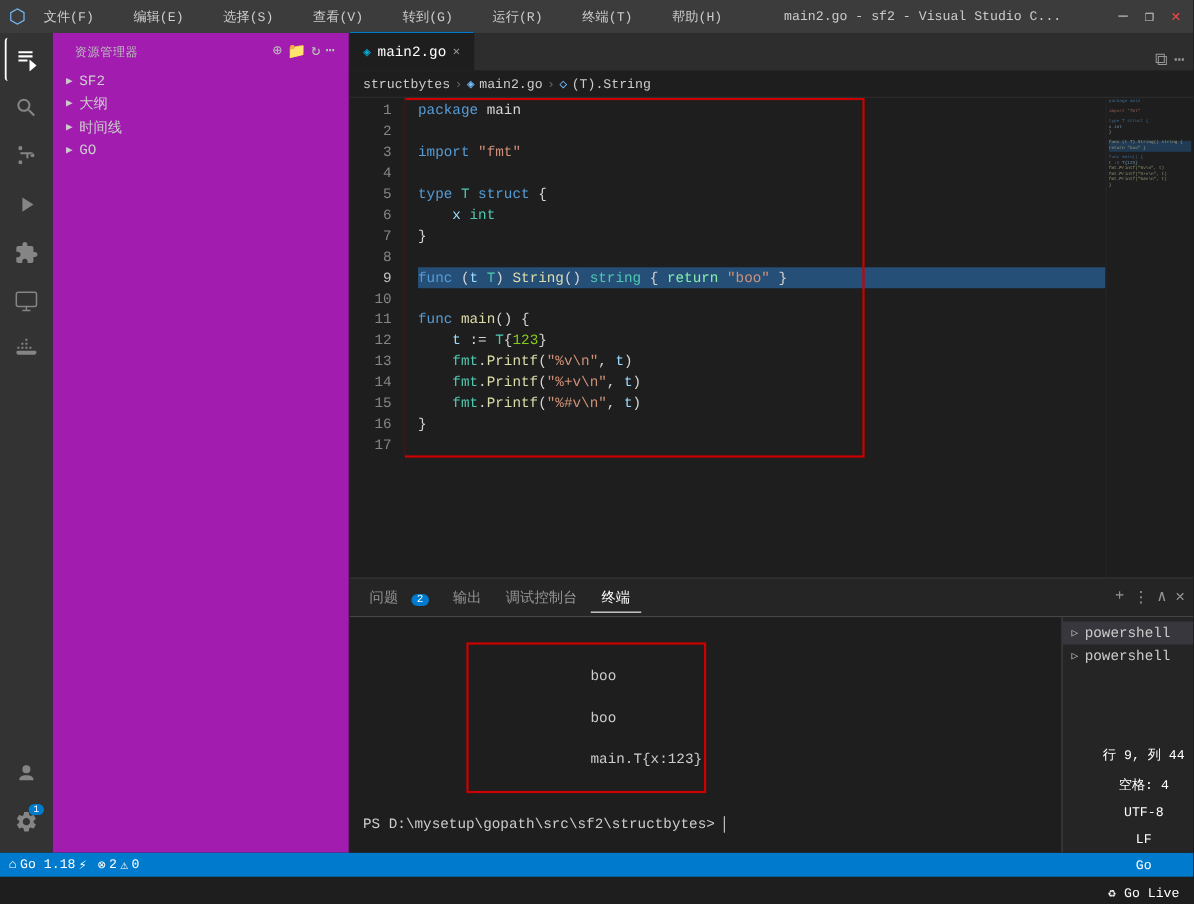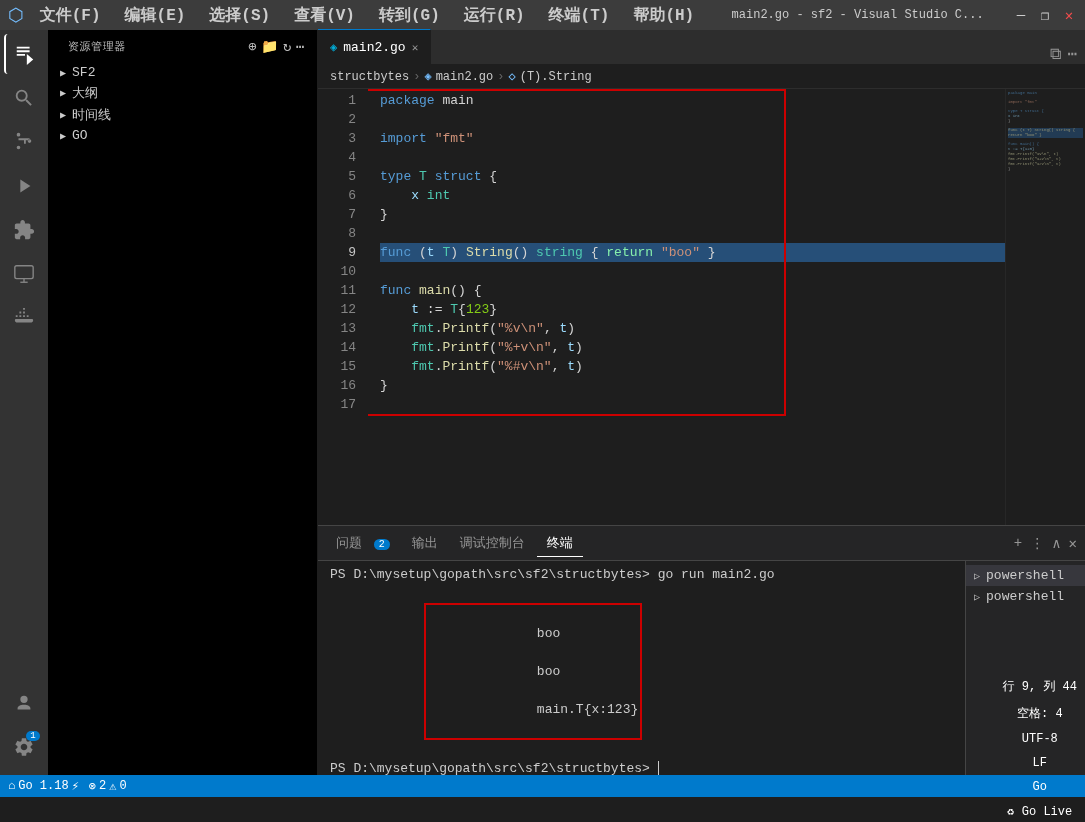--- a/index.html
+++ b/index.html
@@ -76,21 +76,21 @@
       font-size: 9px;
       border-radius: 8px;
       padding: 0 4px;
       min-width: 14px;
       text-align: center;
     }
 
     
     .sidebar {
       width: 270px;
-      background: #000000;
+      background: #a21caf;
       border-right: 1px solid #1e1e1e;
       display: flex;
       flex-direction: column;
     }
     .sidebar-header {
       padding: 8px 12px 4px 20px;
       font-size: 11px;
       color: #bbbbbb;
       text-transform: uppercase;
       letter-spacing: 0.05em;
@@ -334,21 +334,21 @@
     }
     .status-left { display: flex; align-items: center; gap: 10px; }
     .status-right { margin-left: auto; display: flex; align-items: center; gap: 10px; flex-direction: column; }
     .status-item { display: flex; align-items: center; gap: 3px; cursor: pointer; }
   </style>
 </head>
 <body>
 
 <div class="title-bar">
   <span style="color:#75beff;font-size:18px;">⬡</span>
-  <span style="display:flex;gap:8px;font-size:16px;font-weight:bold;">
+  <span style="display:flex;gap:20px;font-size:12px;">
     <span class="menu-item">文件(F)</span>
     <span class="menu-item">编辑(E)</span>
     <span class="menu-item">选择(S)</span>
     <span class="menu-item">查看(V)</span>
     <span class="menu-item">转到(G)</span>
     <span class="menu-item">运行(R)</span>
     <span class="menu-item">终端(T)</span>
     <span class="menu-item">帮助(H)</span>
   </span>
   <span class="title-text">main2.go - sf2 - Visual Studio C...</span>
@@ -550,21 +550,20 @@
         </div>
         <div class="panel-actions">
           <span class="panel-action" title="New Terminal">+</span>
           <span class="panel-action" title="Split Terminal">⋮</span>
           <span class="panel-action" title="Maximize Panel">∧</span>
           <span class="panel-action" title="Close Panel">✕</span>
         </div>
       </div>
       <div class="panel-body">
         <div class="panel-main">
-          <div class="terminal-line terminal-cmd">PS D:\mysetup\gopath\src\sf2\structbytes&gt; go run main2.go</div>
           <div class="terminal-line">
             <span style="display:inline-block;border:2px solid #cc0000;padding:0 2px;">
               <span class="terminal-output">boo</span><br>
               <span class="terminal-output">boo</span><br>
               <span class="terminal-output">main.T{x:123}</span>
             </span>
           </div>
           <div class="terminal-line terminal-prompt">PS D:\mysetup\gopath\src\sf2\structbytes&gt; <span style="border-left:1px solid #cccccc;">&nbsp;</span></div>
         </div>
         <div class="panel-sidebar">

